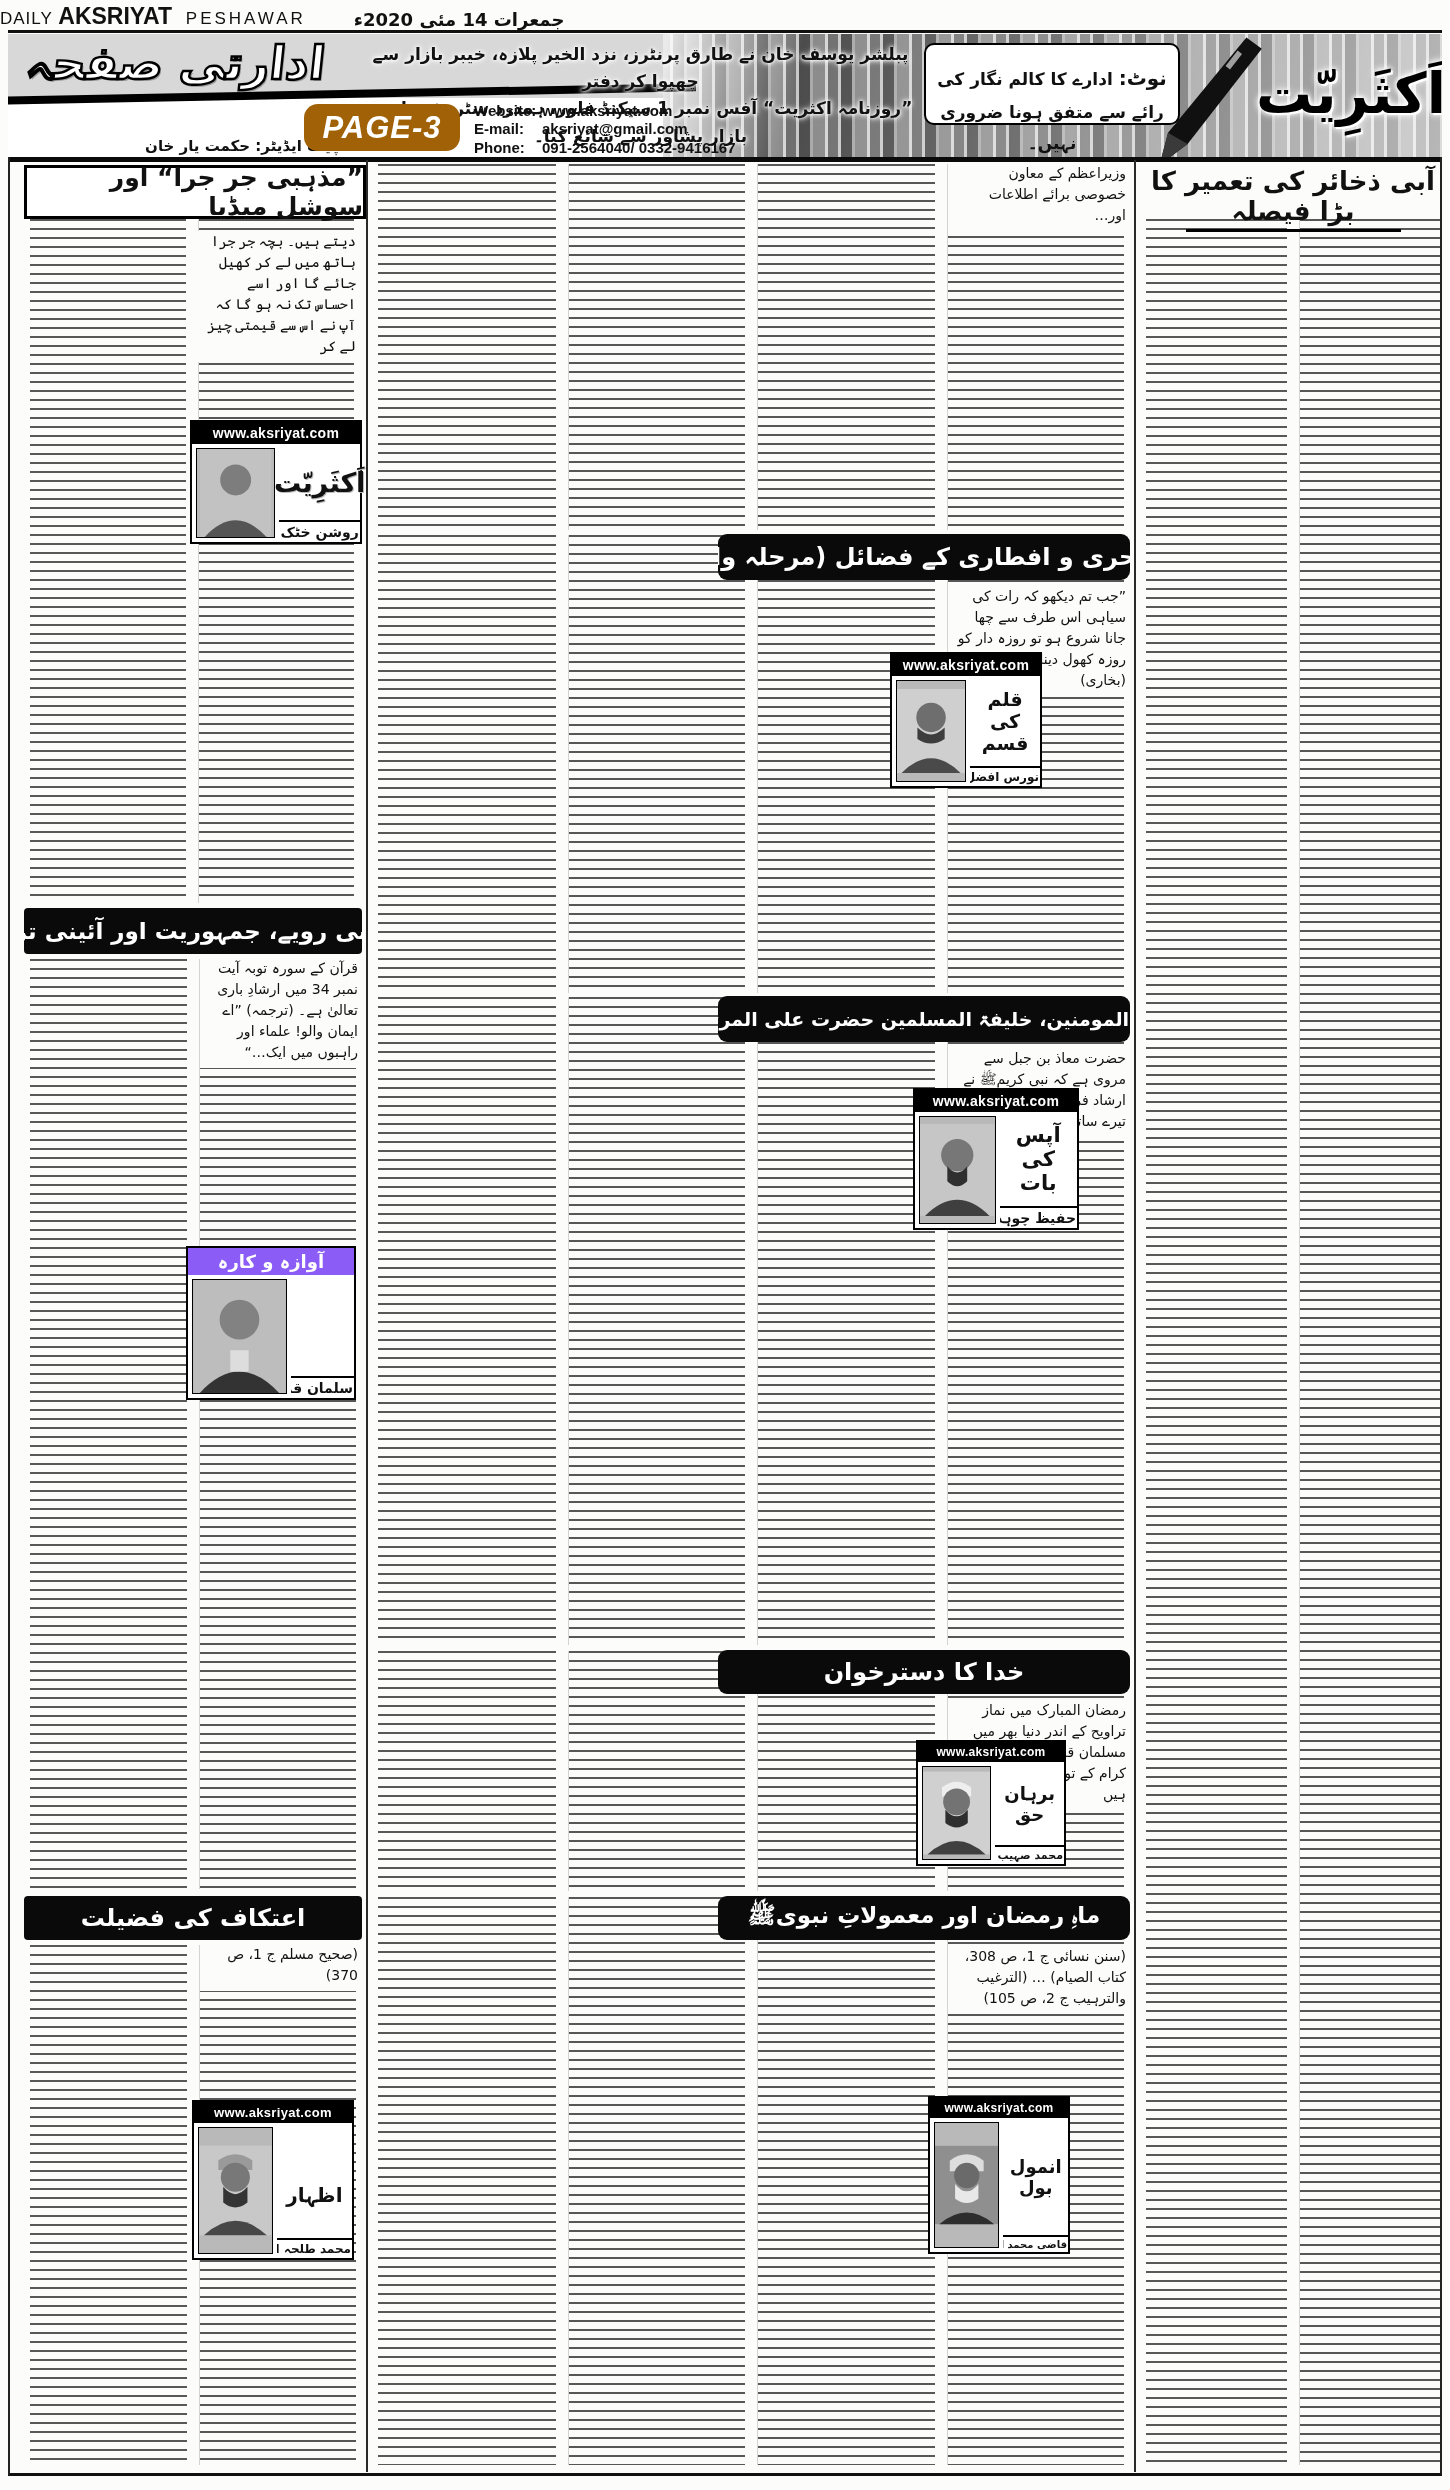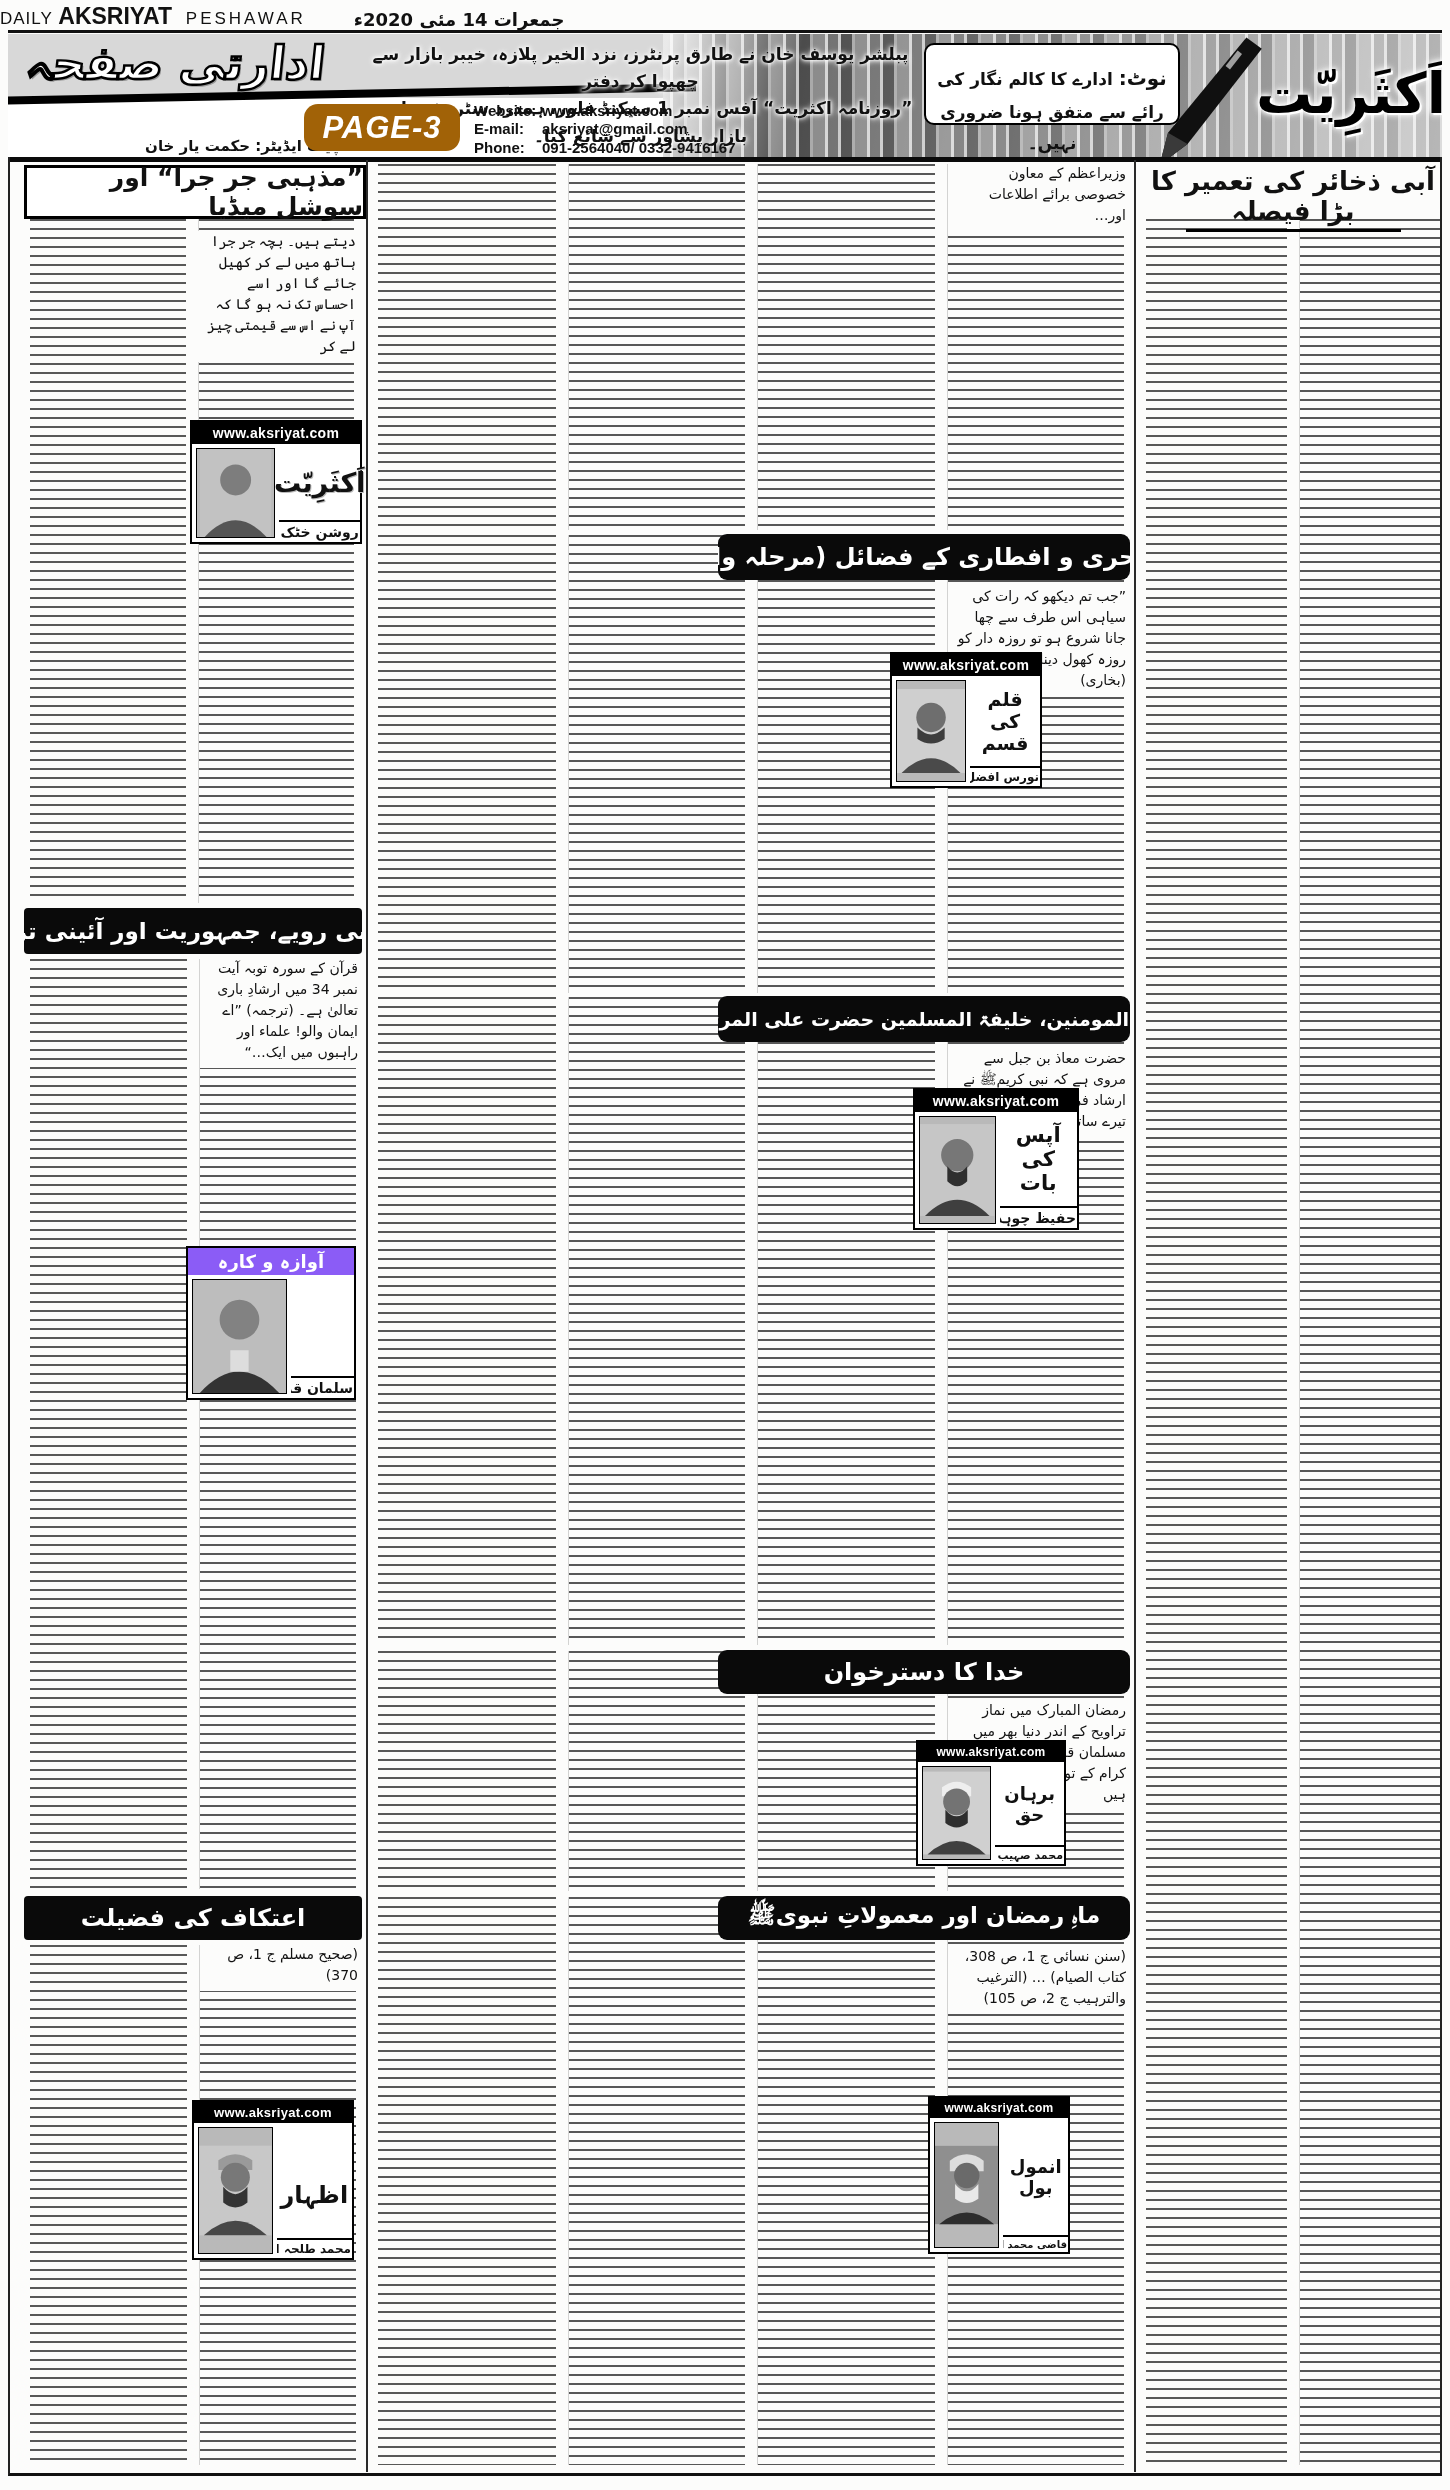--- a/index.html
+++ b/index.html
@@ -318,21 +318,21 @@
       <div class="photo">
         <svg viewBox="0 0 60 74">
             <rect width="60" height="74" fill="#c8c8c8"></rect>
             <path d="M16 12 Q30 2 44 12 L44 20 L16 20 Z" fill="#9a9a9a"></path>
             <circle cx="30" cy="26" r="12" fill="#787878"></circle>
             <path d="M20 34 Q30 46 40 34 L40 47 Q30 55 20 47 Z" fill="#343434"></path>
             <path d="M4 74 Q30 50 56 74 Z" fill="#474747"></path>
           </svg>
       </div>
       <div class="ab-right">
-        <div class="ab-title ur" style="font-size:24px;margin-top:28px;">اظہار</div>
+        <div class="ab-title ur" style="font-size:20px;margin-top:28px;">اظہار</div>
         <div class="ab-name ur" style="font-size:12px;">محمد طلحہ ارشاد</div>
       </div>
     </div>
   </div>
 
   <div class="bar ur" style="left:718px;top:1896px;width:412px;height:44px;font-size:23px;">
     <span>ماہِ رمضان اور معمولاتِ نبویﷺ</span>
   </div>
   <div class="art-body" style="left:372px;top:1896px;width:758px;height:570px;">
     <div class="xc ur" style="top:50px;width:182px;">(سنن نسائی ج 1، ص 308، کتاب الصیام) … (الترغیب والترہیب ج 2، ص 105)</div>

